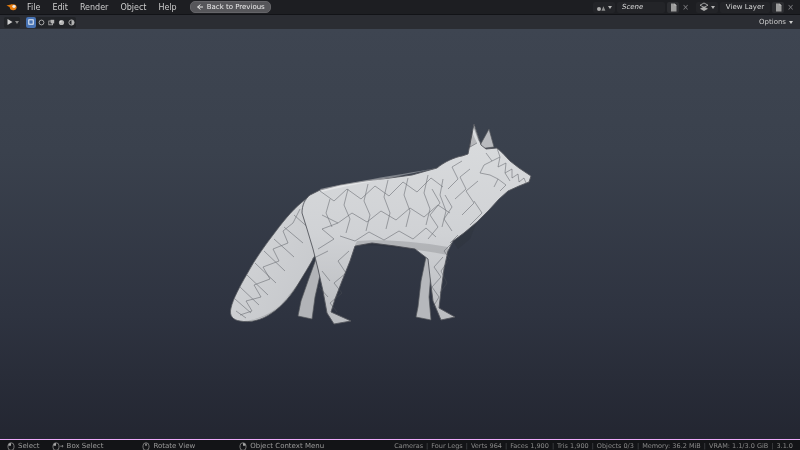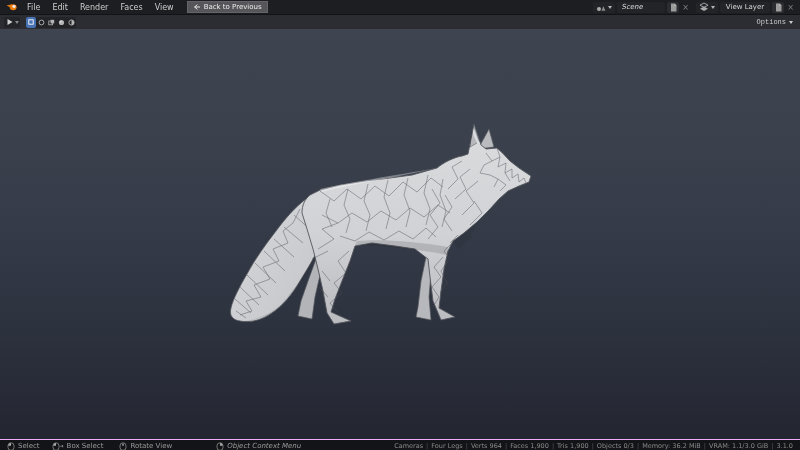--- a/index.html
+++ b/index.html
@@ -10,21 +10,21 @@
     user-select:none;
   }
   
   .topbar{
     height:14px;display:flex;align-items:center;
     background:#1d1e22;padding:0 3px;position:relative;z-index:3;
   }
   .logo{display:flex;align-items:center;padding:0 3px;}
   .menu-item{font-size:8px;color:#cdcdcd;padding:0 6px;line-height:13px;cursor:default;}
   .back-btn{
-    margin-left:7px;background:#56565a;border:1px solid #646468;border-radius:0;
+    margin-left:7px;background:#56565a;border:1px solid #646468;border-radius:5px;
     height:10px;display:flex;align-items:center;padding:0 5px;gap:3px;
     font-size:7px;color:#ececec;white-space:nowrap;
   }
   .topbar-right{margin-left:auto;display:flex;align-items:center;gap:2px;padding-right:2px;}
   .tb-chip{
     height:11px;background:#232428;border-radius:2px;
     display:flex;align-items:center;padding:0 3px;gap:2px;
   }
   .tb-field{
     height:11px;background:#232428;border-radius:2px;
@@ -47,58 +47,58 @@
     display:flex;align-items:center;padding:0 4px;position:relative;z-index:3;
   }
   .editor-type-btn{
     width:16px;height:11px;background:#222428;border-radius:2px;
     display:flex;align-items:center;justify-content:center;gap:1px;
   }
   .hgroup{display:flex;margin-left:6px;background:#222428;border-radius:2px;}
   .hicon{width:10px;height:11px;display:flex;align-items:center;justify-content:center;border-radius:2px;}
   .hicon.active{background:#4772b3;}
   .options{margin-left:auto;display:flex;align-items:center;gap:3px;
-    font-size:7px;color:#cdcdcd;padding:0 3px;font-family:Liberation Mono, monospace;}
+    font-size:7px;color:#cdcdcd;padding:0 3px;}
   .caret-sm{width:0;height:0;border-left:2.5px solid transparent;border-right:2.5px solid transparent;
     border-top:3px solid #cdcdcd;}
   
   .viewport{
     position:relative;height:410px;
     background:linear-gradient(180deg,#3e4551 0%,#3a414d 30%,#2e3340 70%,#232631 100%);
     overflow:hidden;
   }
   .viewport svg{position:absolute;left:0;top:0;}
   
   .statusbar{
     height:12px;background:#131417;border-top:1px solid #f0abfc;
     display:flex;align-items:center;padding:0 7px;position:relative;z-index:3;
   }
   .hint{display:flex;align-items:center;gap:3px;font-size:7px;color:#9a9a9a;white-space:nowrap;}
   .hint + .hint{margin-left:12px;}
-  .hint.gap-lg{margin-left:16px;}
-  .hint.gap-xl{margin-left:44px;font-style:italic;}
+  .hint.gap-lg{margin-left:39px;}
+  .hint.gap-xl{margin-left:44px;}
   .stats{margin-left:auto;display:flex;align-items:flex-end;font-size:6.5px;color:#8a8a8a;white-space:nowrap;}
   .stat:not(:last-child)::after{content:"|";margin:0 3px;color:#55565a;}
 </style>
 </head>
 <body>
 
 <div class="topbar">
   <div class="logo">
     <svg width="12" height="10" viewBox="0 0 12 10">
       <path d="M0.5,3.4 L6.2,2.2 L4.6,5.4 Z" fill="#e87d0d"></path>
       <ellipse cx="7.2" cy="5.2" rx="3.4" ry="3" fill="#e87d0d"></ellipse>
       <ellipse cx="8" cy="4.5" rx="1.7" ry="1.4" fill="#ececec"></ellipse>
     </svg>
   </div>
   <div class="menu-item">File</div>
   <div class="menu-item">Edit</div>
   <div class="menu-item">Render</div>
-  <div class="menu-item">Faces</div>
-  <div class="menu-item">View</div>
+  <div class="menu-item">Object</div>
+  <div class="menu-item">Help</div>
 
   <div class="back-btn">
     <span style="display:flex;">
       <svg width="8" height="8" viewBox="0 0 8 8">
         <path d="M4.4,1.6 L1.6,4 L4.4,6.4 M1.6,4 H7" stroke="#e6e6e6" stroke-width="1" fill="none"></path>
       </svg>
     </span>
     <span>Back to Previous</span>
   </div>
 

